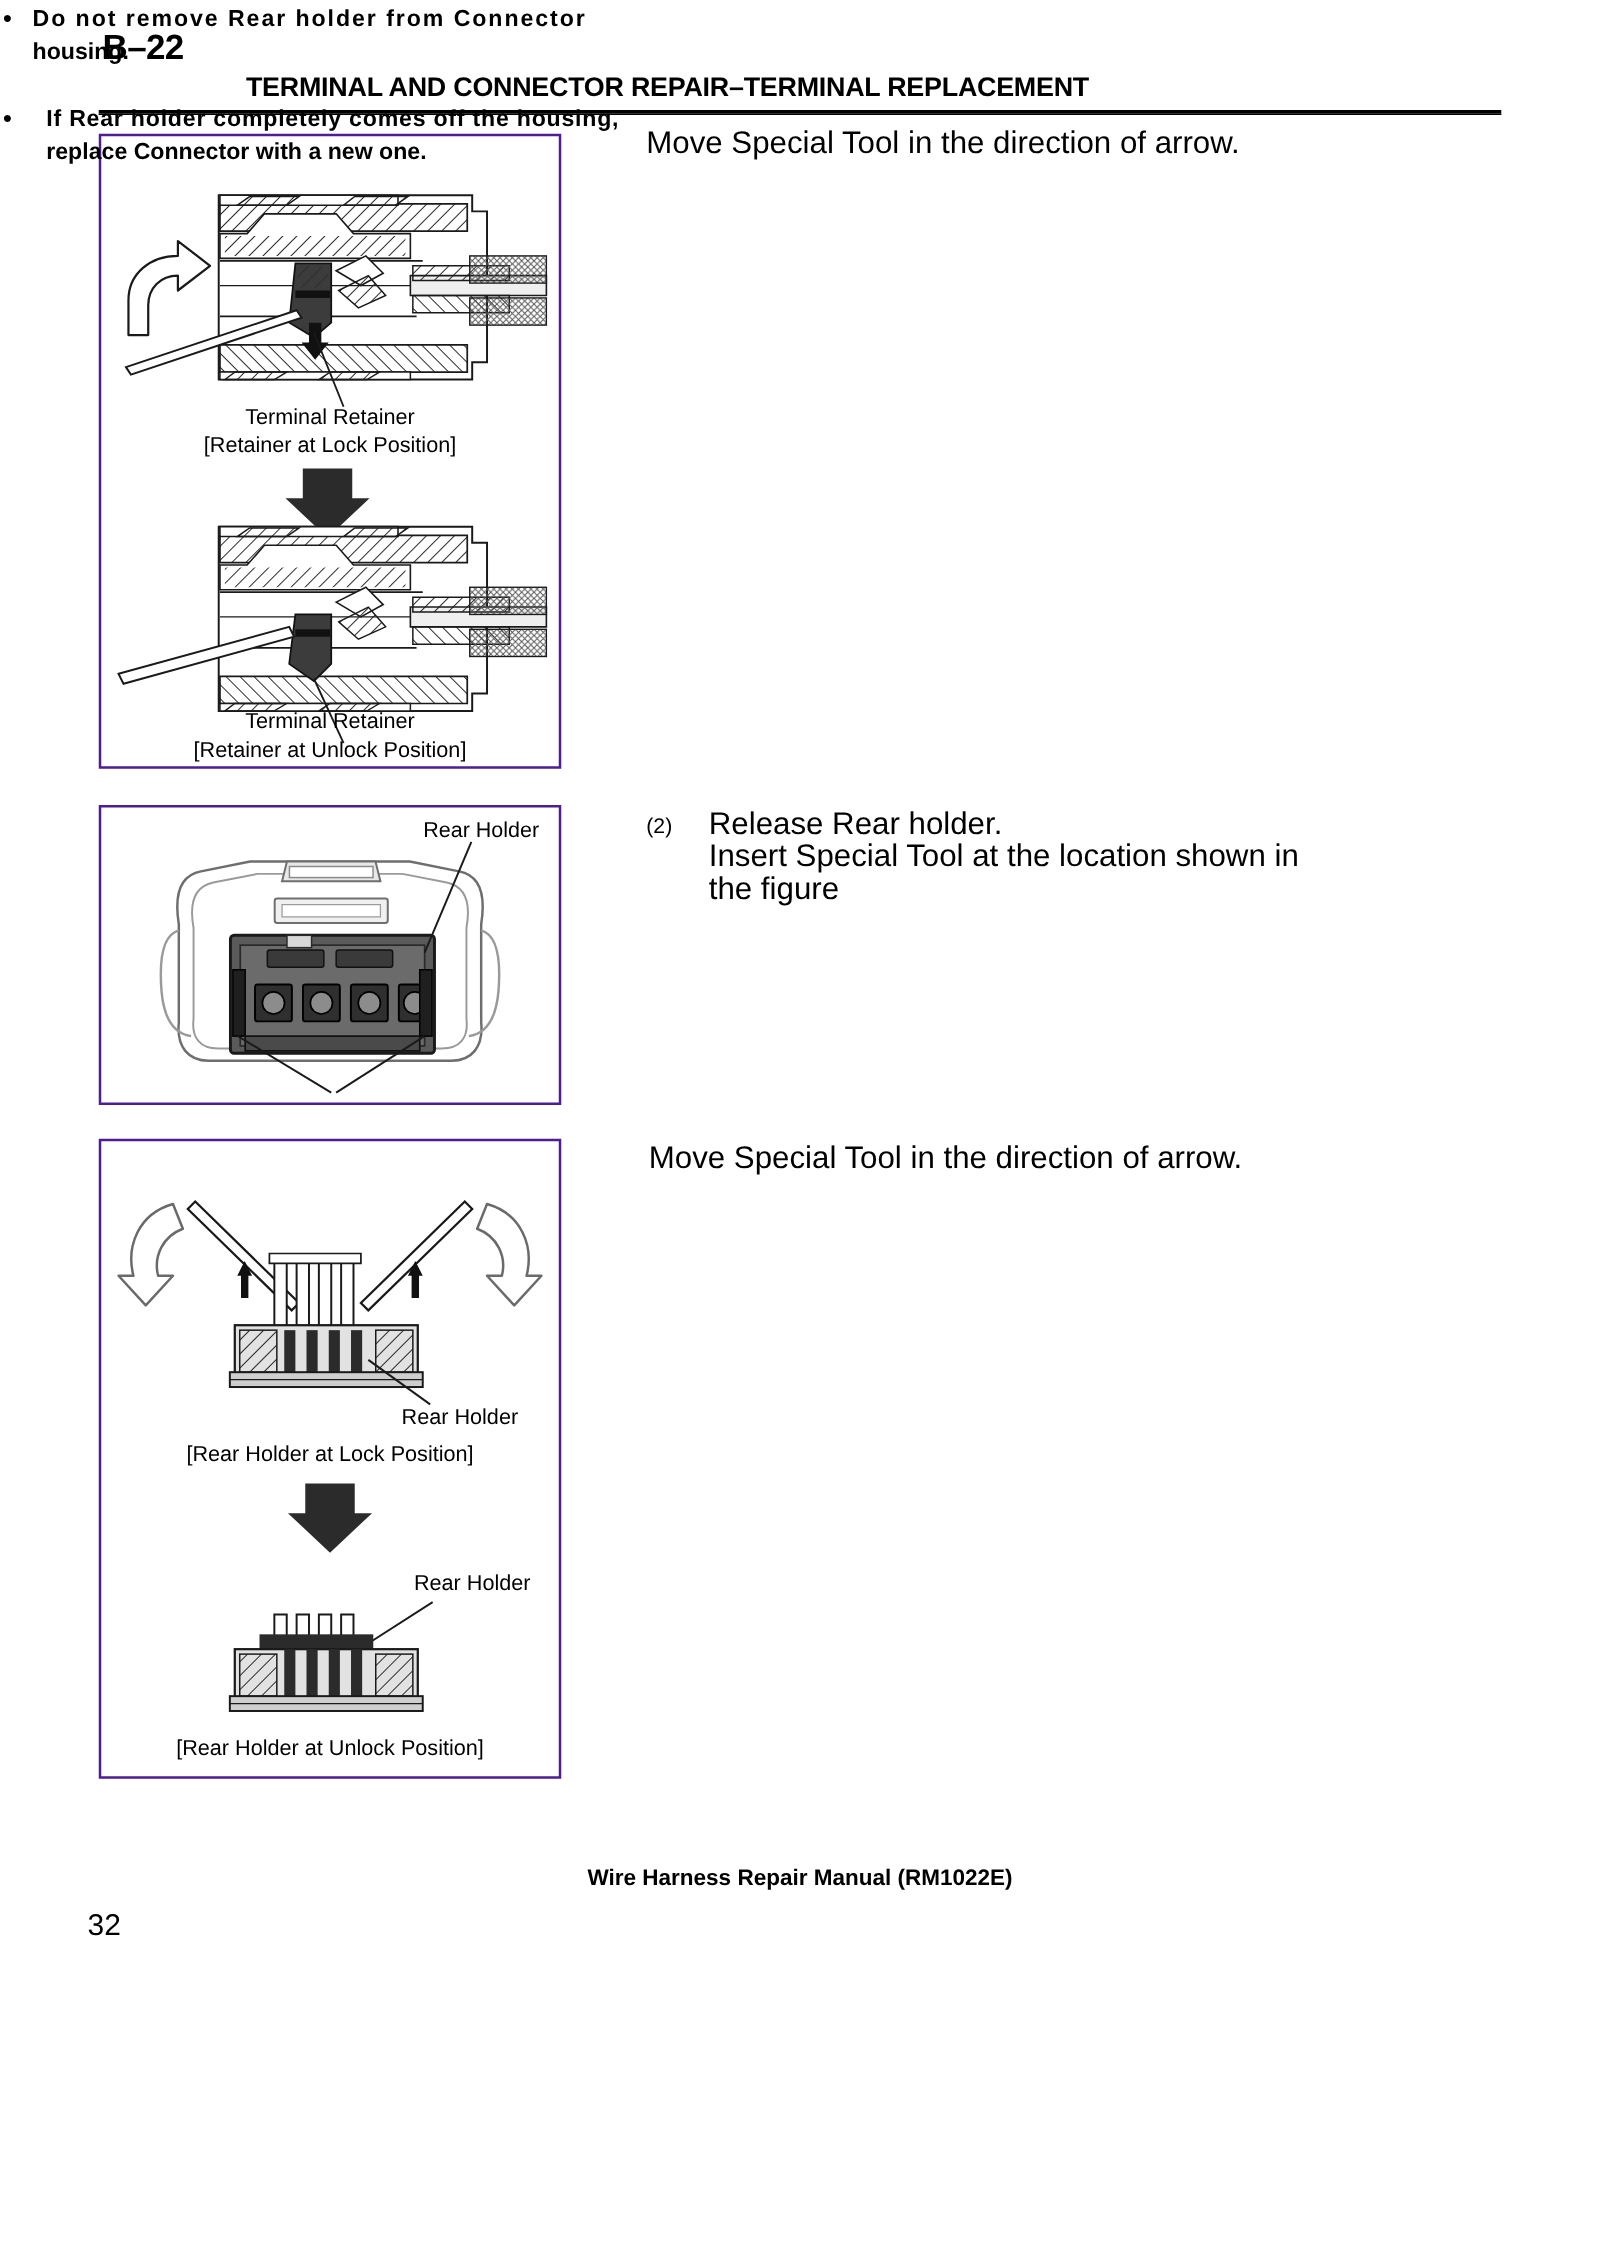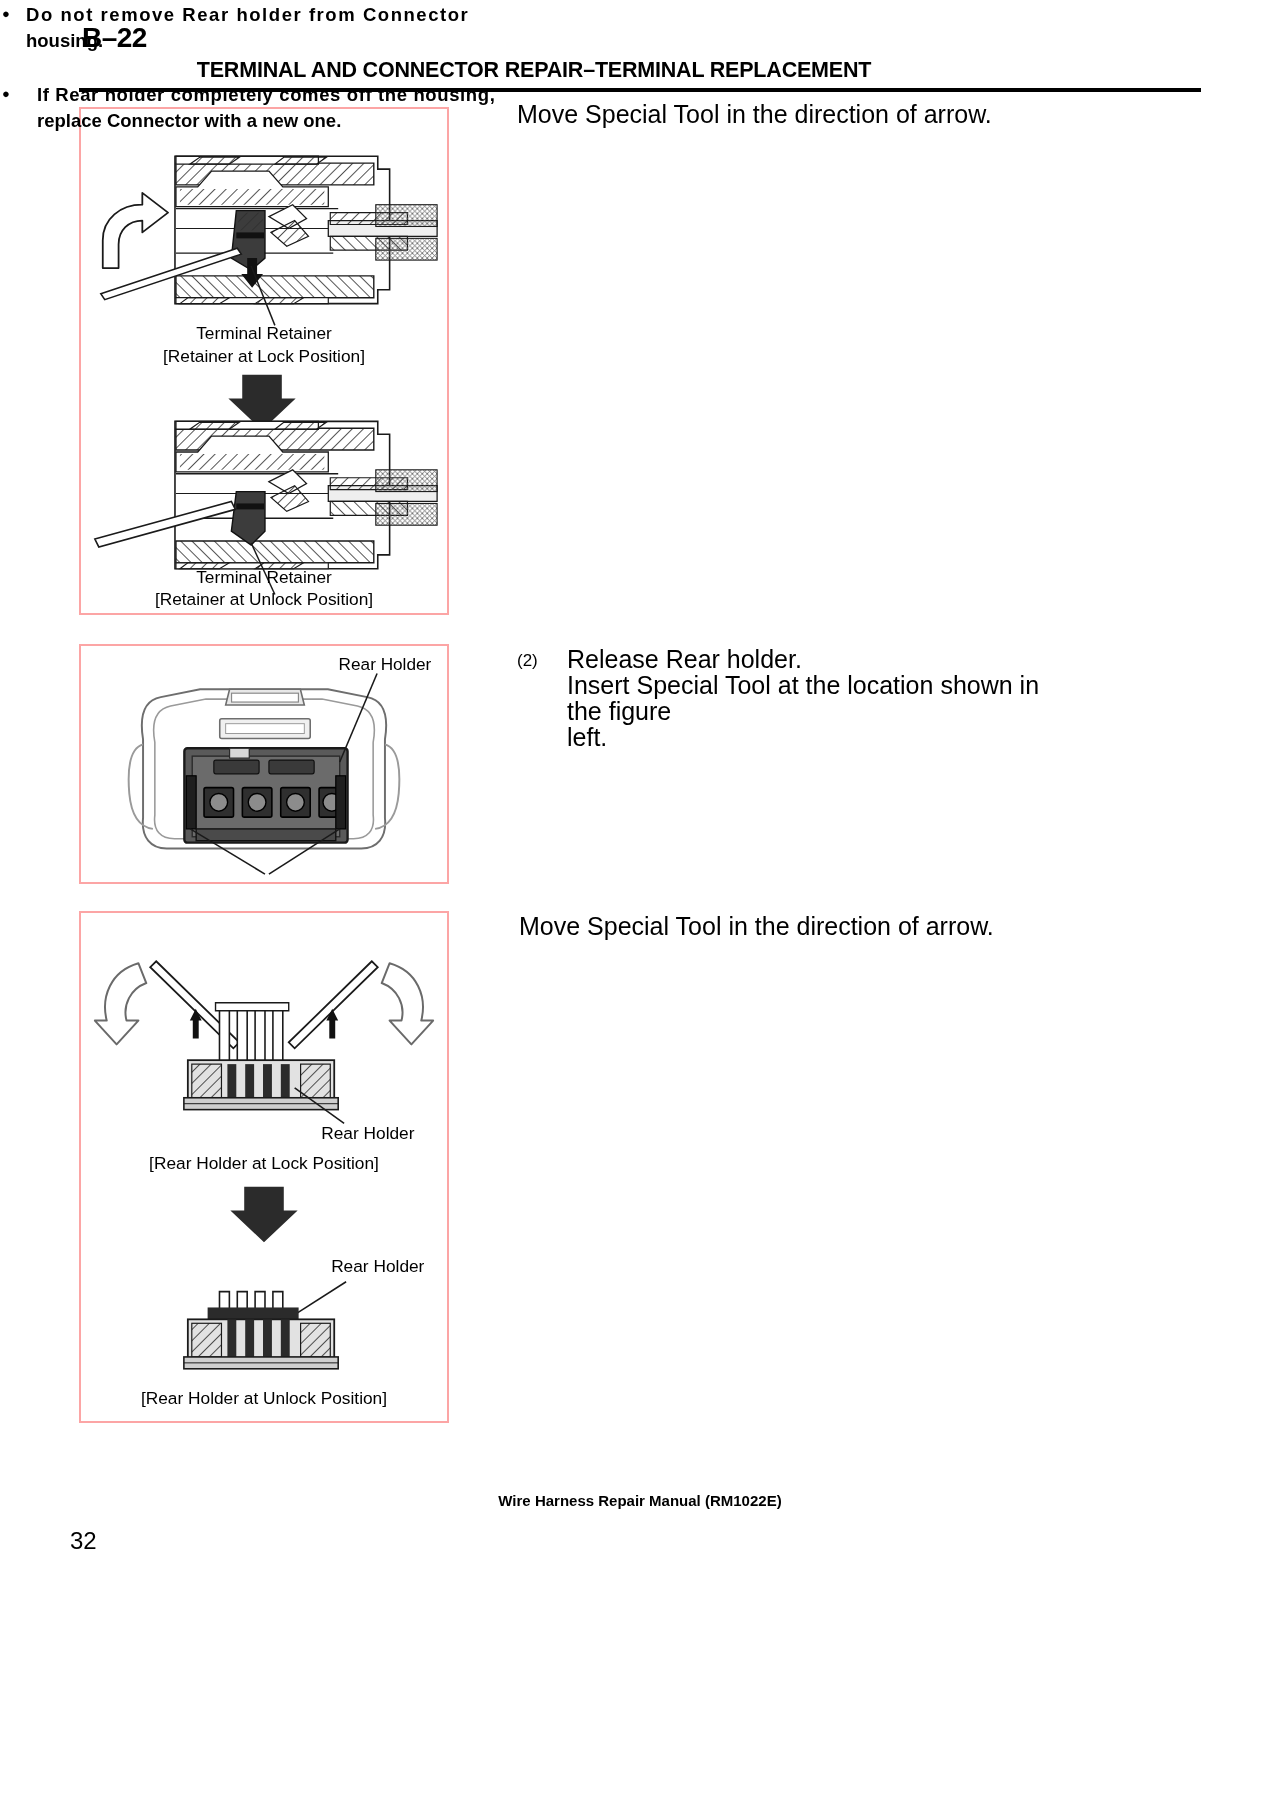--- a/index.html
+++ b/index.html
@@ -27,21 +27,21 @@
   .title-rule{
     position:absolute; left:79px; top:88px; width:1122px; height:4px;
     background:#000; border-bottom:1px solid #fff;
   }
   .title-rule:after{
     content:""; position:absolute; left:0; top:3px; width:1122px; height:1px;
     background:#000;
   }
 
   
-  .fig{ position:absolute; border:2px solid #fca5a5; background:#fff; }
+  .fig{ position:absolute; border:2px solid #4c1d95; background:#fff; }
   #fig1{ left:79px; top:107px; width:370px; height:508px; }
   #fig2{ left:79px; top:644px; width:370px; height:240px; }
   #fig3{ left:79px; top:911px; width:370px; height:512px; }
 
   
   .rtext{ position:absolute; font-size:25px; line-height:26px; }
   #t1{ left:517px; top:101px; }
   #t2num{ left:517px; top:648px; font-size:17px; }
   #t2body{ left:567px; top:646px; width:500px; }
   #t3{ left:519px; top:913px; }
@@ -55,21 +55,21 @@
   #notice li + li{ margin-top:28px;padding-left:37px; }
   #notice li:before{
     content:"\25CF"; position:absolute; left:2px; top:-1px; font-size:13px;
   }
   .sp1{ letter-spacing:1.55px; }
   .sp2{ letter-spacing:0.62px; }
 
   
   .footer{
     position:absolute; left:0; top:1492px; width:1280px; text-align:center;
-    font-size:15px; font-weight:bold;
+    font-size:18px; font-weight:bold;
   }
   .pagenum{
     position:absolute; left:70px; top:1527px;
     font-size:24px; font-weight:normal;
   }
 
   
   .fcanvas{ position:absolute; left:0; top:0; width:100%; height:100%; }
   svg{ display:block; }
 </style>
@@ -299,21 +299,20 @@
       <text x="185" y="496" text-anchor="middle" font-family="Liberation Sans, sans-serif" font-size="17.5">[Rear Holder at Unlock Position]</text>
     </svg>
   </div>
 
   <div class="rtext" id="t1">Move Special Tool in the direction of arrow.</div>
 
   <div class="rtext" id="t2num">(2)</div>
   <div class="rtext" id="t2body">
     <div>Release Rear holder.</div>
     <div>Insert Special Tool at the location shown in the figure</div>
-    <div>left.</div>
   </div>
 
   <div class="rtext" id="t3">Move Special Tool in the direction of arrow.</div>
 
   <div id="notice">
     <ul>
       <li>
         <span class="sp1">Do not remove Rear holder from Connector</span>
         <span>housing.</span>
       </li>

